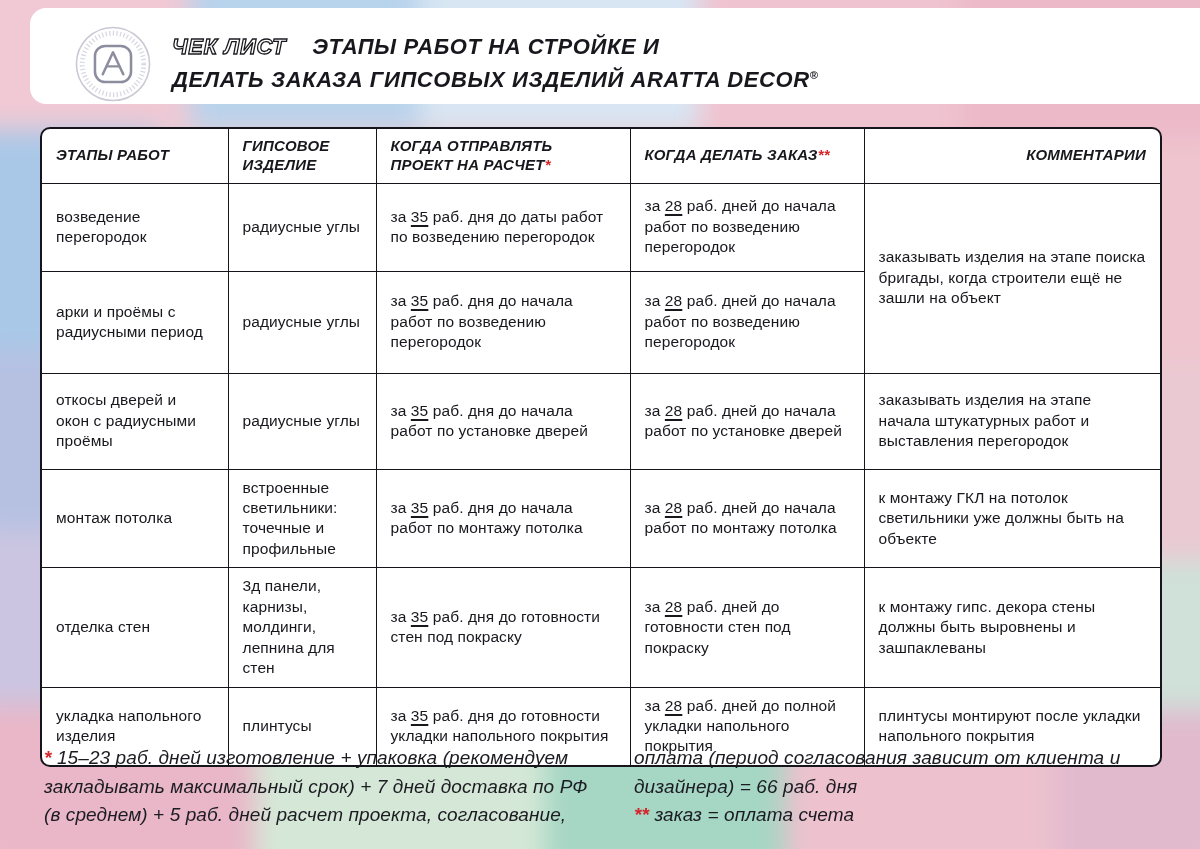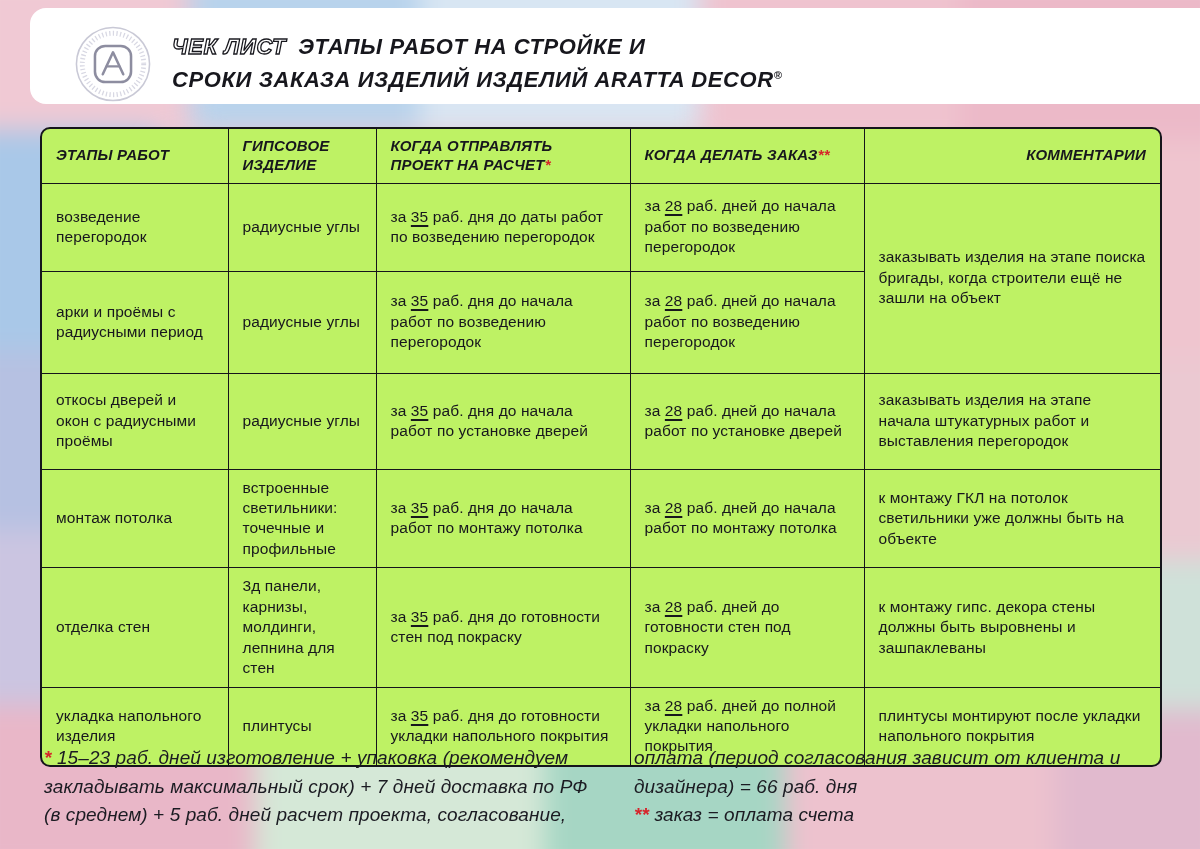--- a/index.html
+++ b/index.html
@@ -20,27 +20,27 @@
   .logo{position:absolute;left:44px;top:17px;width:78px;height:78px;}
   .titles{position:absolute;left:142px;top:26px;}
   .t-line{
     font-size:22px;font-weight:bold;font-style:italic;
     letter-spacing:0.6px;color:#17171d;white-space:nowrap;
   }
   .t-line + .t-line{margin-top:7px;}
   .outline{
     color:#ffffff;
     -webkit-text-stroke:1.3px #17171d;
-    margin-right:12px;
+    margin-right:26px;
   }
   .reg{font-size:11px;font-weight:bold;vertical-align:super;}
   
   .card{
     position:absolute;left:40px;top:127px;width:1118px;
-    background:#bef264;border:2.5px solid #15151b;border-radius:10px;
+    background:#ffffff;border:2.5px solid #15151b;border-radius:10px;
     overflow:hidden;
   }
   table{width:100%;border-collapse:collapse;table-layout:fixed;}
   th,td{
     border:1.5px solid #15151b;
     padding:8px 14px;vertical-align:middle;
     color:#17171d;text-align:left;
   }
   thead tr{height:54px;}
   th{
@@ -98,21 +98,21 @@
       <circle cx="40" cy="40" r="31.5" fill="none" stroke="#d8d8e3" stroke-width="5" stroke-dasharray="1.3 2.4"></circle>
       <rect x="21.5" y="21.5" width="37" height="37" rx="10.5" fill="none" stroke="#8d8da0" stroke-width="2.6"></rect>
       <path d="M29.5 50.5 L40 28 L50.5 50.5" fill="none" stroke="#8d8da0" stroke-width="2.6" stroke-linecap="round" stroke-linejoin="round"></path>
       <path d="M33.5 42.5 L46.5 42.5" fill="none" stroke="#8d8da0" stroke-width="2.2" stroke-linecap="round"></path>
     </svg>
     <div class="titles">
       <div class="t-line">
         <span class="outline">ЧЕК ЛИСТ</span><span>ЭТАПЫ РАБОТ НА СТРОЙКЕ И</span>
       </div>
       <div class="t-line">
-        <span>СРОКИ ЗАКАЗА ИЗДЕЛИЙ ИЗДЕЛИЙ ARATTA DECOR</span><sup class="reg">®</sup>
+        <span>ДЕЛАТЬ ЗАКАЗА ГИПСОВЫХ ИЗДЕЛИЙ ARATTA DECOR</span><sup class="reg">®</sup>
       </div>
     </div>
   </div>
 
   <div class="card">
     <table>
       <colgroup>
         <col style="width:186px">
           <col style="width:148px">
           <col style="width:254px">

